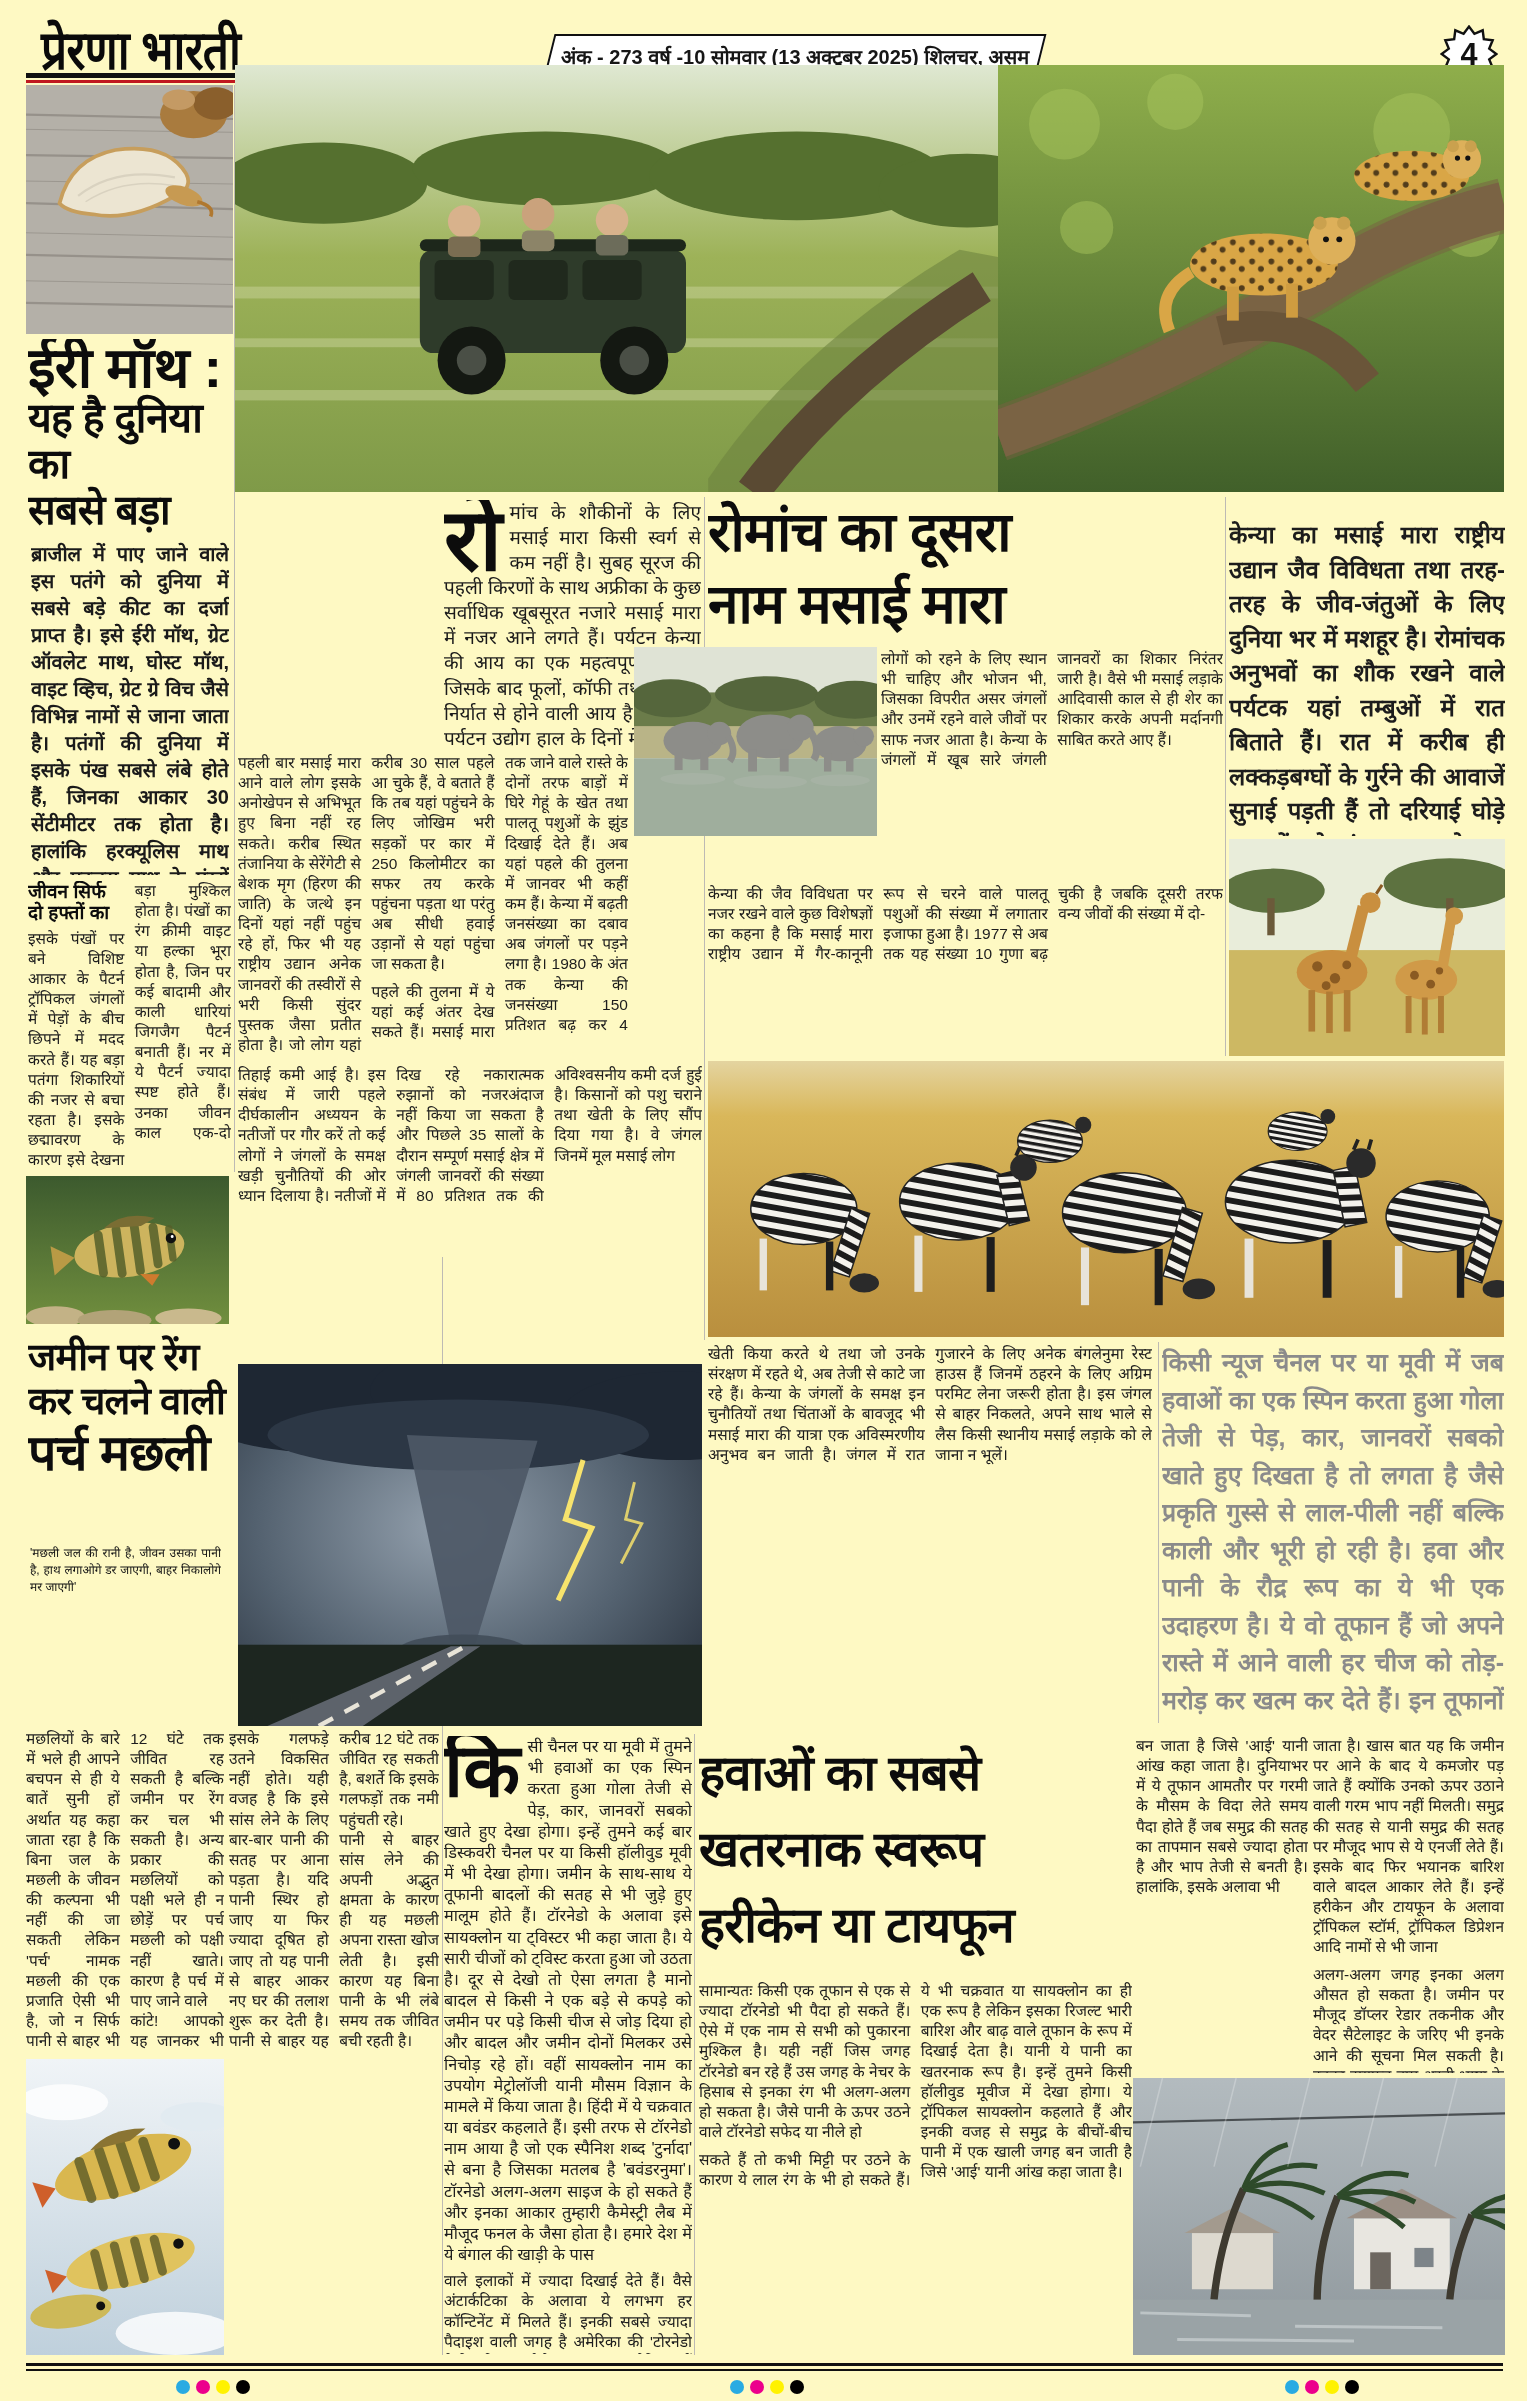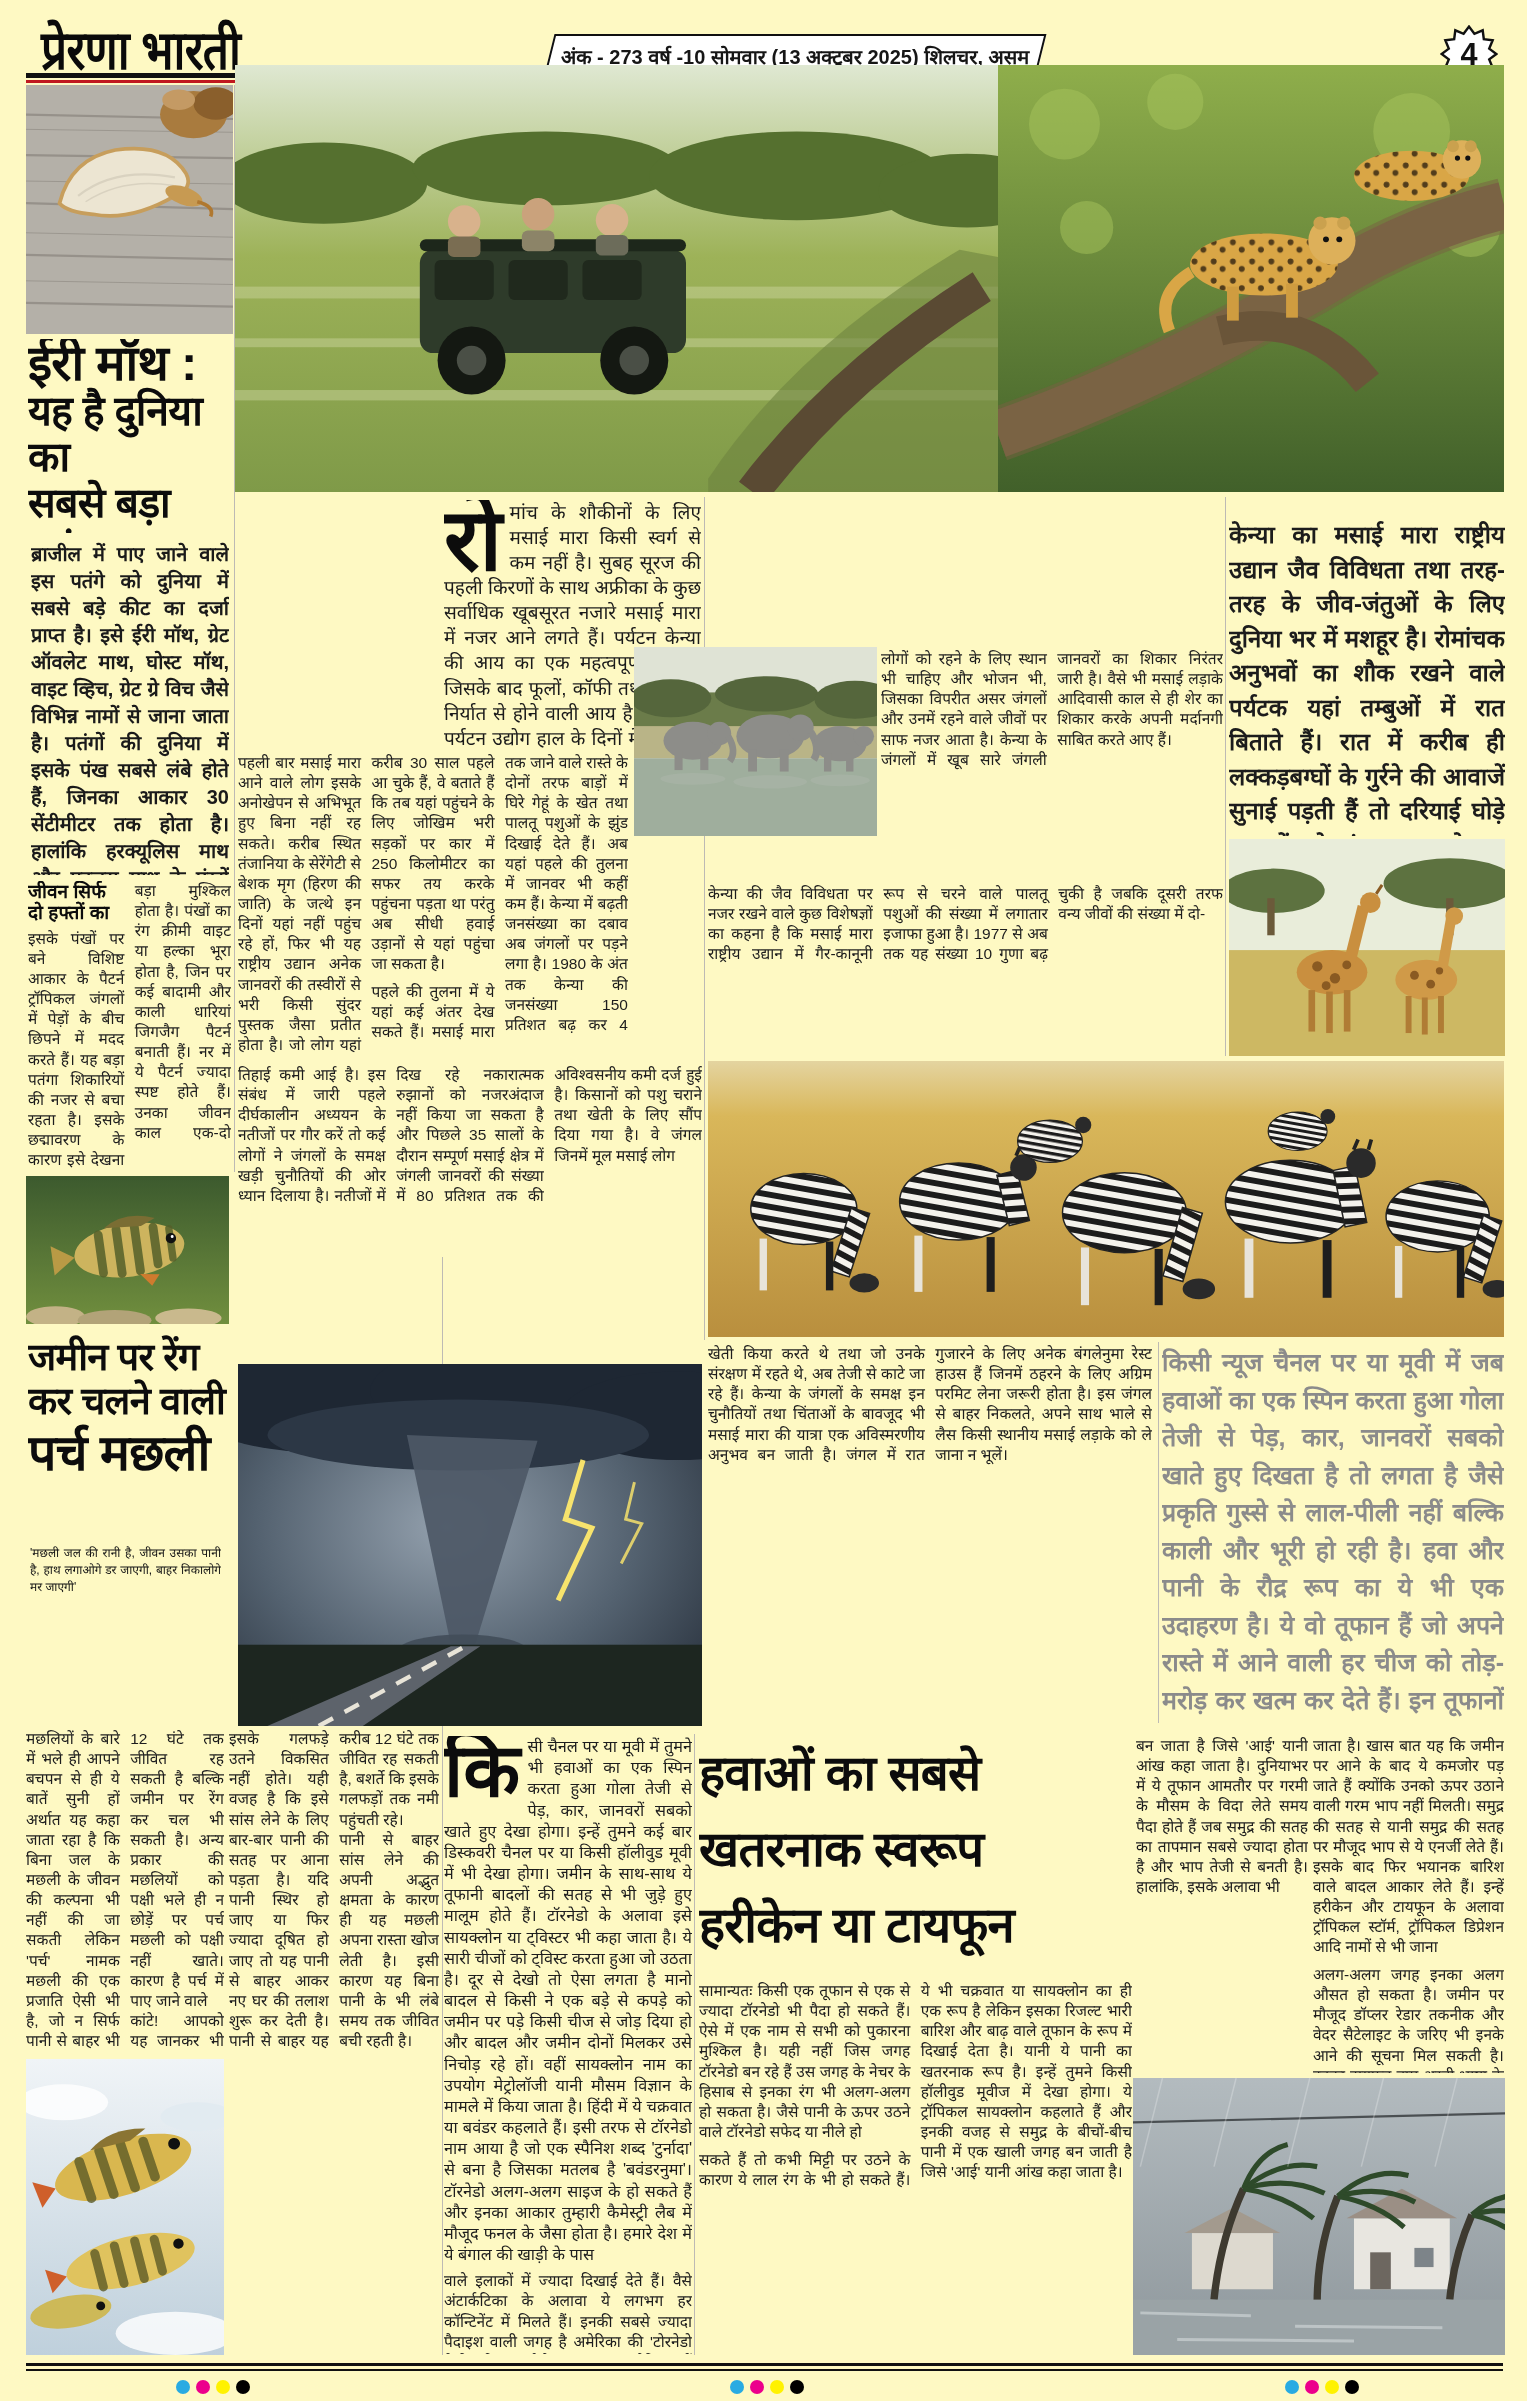--- a/index.html
+++ b/index.html
@@ -73,21 +73,21 @@
       <path d="M80 158 Q130 125 198 136" stroke="#d9d2c0" stroke-width="2" fill="none"></path>
       <ellipse cx="212" cy="150" rx="26" ry="12" fill="#c79a52" transform="rotate(20 212 150)"></ellipse>
       <path d="M230 158 q24 6 18 20" stroke="#b07830" stroke-width="5" fill="none"></path>
       <ellipse cx="225" cy="40" rx="45" ry="32" fill="#a97b3e"></ellipse>
       <ellipse cx="255" cy="25" rx="30" ry="22" fill="#8a5f2c"></ellipse>
       <ellipse cx="205" cy="20" rx="22" ry="14" fill="#c49a64"></ellipse>
     </svg>
   </div>
 
   <div class="abs clip" style="left:28px;top:339px;width:201px;height:194px;">
-    <div class="hl" style="font-size:49px;line-height:1.02;">ईरी मॉथ :</div>
+    <div class="hl" style="font-size:56px;line-height:1.02;">ईरी मॉथ :</div>
     <div class="hl" style="font-size:41px;line-height:1.12;">यह है दुनिया का</div>
     <div class="hl" style="font-size:41px;line-height:1.12;">सबसे बड़ा पतंगा</div>
   </div>
 
   <div class="abs clip just btb" style="left:31px;top:541px;width:198px;height:334px;">ब्राजील में पाए जाने वाले इस पतंगे को दुनिया में सबसे बड़े कीट का दर्जा प्राप्त है। इसे ईरी मॉथ, ग्रेट ऑवलेट माथ, घोस्ट मॉथ, वाइट व्हिच, ग्रेट ग्रे विच जैसे विभिन्न नामों से जाना जाता है। पतंगों की दुनिया में इसके पंख सबसे लंबे होते हैं, जिनका आकार 30 सेंटीमीटर तक होता है। हालांकि हरक्यूलिस माथ और एटलस माथ के पंखों का क्षेत्रफल ज्यादा होता है।</div>
 
   <div class="abs clip cols2" style="left:28px;top:881px;width:203px;height:290px;">
     <div class="subhead" style="margin-top:0;">जीवन सिर्फ दो हफ्तों का</div>
     <div class="bt just">इसके पंखों पर बने विशिष्ट आकार के पैटर्न ट्रॉपिकल जंगलों में पेड़ों के बीच छिपने में मदद करते हैं। यह बड़ा पतंगा शिकारियों की नजर से बचा रहता है। इसके छद्मावरण के कारण इसे देखना बड़ा मुश्किल होता है। पंखों का रंग क्रीमी वाइट या हल्का भूरा होता है, जिन पर कई बादामी और काली धारियां जिगजैग पैटर्न बनाती हैं। नर में ये पैटर्न ज्यादा स्पष्ट होते हैं। उनका जीवन काल एक-दो सप्ताह तक ही होता है।</div>
 
@@ -270,20 +270,24 @@
         <ellipse cx="560" cy="150" rx="78" ry="34" fill="url(#spots)" opacity=".85"></ellipse>
         <circle cx="628" cy="128" r="26" fill="#ddb05a"></circle>
         <circle cx="616" cy="110" r="8" fill="#caa14e"></circle>
           <circle cx="640" cy="110" r="8" fill="#caa14e"></circle>
         <circle cx="622" cy="126" r="3.5" fill="#111"></circle>
           <circle cx="636" cy="126" r="3.5" fill="#111"></circle>
       </g>
     </svg>
   </div>
 
+  <div class="abs clip" style="left:708px;top:497px;width:515px;height:149px;">
+    <div class="hl" style="font-size:55px;line-height:1.3;">रोमांच का दूसरा</div>
+    <div class="hl" style="font-size:55px;line-height:1.3;">नाम मसाई मारा</div>
+  </div>
 
   <div class="abs clip just" style="left:444px;top:500px;width:257px;height:250px;">
     <span class="dropcap" style="font-size:87px;">रो</span>
     <span class="btb" style="font-weight:400;font-size:19px;line-height:1.32;">मांच के शौकीनों के लिए मसाई मारा किसी स्वर्ग से कम नहीं है। सुबह सूरज की पहली किरणों के साथ अफ्रीका के कुछ सर्वाधिक खूबसूरत नजारे मसाई मारा में नजर आने लगते हैं। पर्यटन केन्या की आय का एक महत्वपूर्ण स्रोत है जिसके बाद फूलों, कॉफी तथा चाय के निर्यात से होने वाली आय है। केन्या में पर्यटन उद्योग हाल के दिनों में एक बार फिर अपने पैरों पर खड़ा होने लगा है, जब 2008 में केन्या में मची उथल-पुथल तथा खून-खराबे ने यहां सफारी पर्यटन को भारी नुक्सान पहुंचाया था।</span>
   </div>
 
   <div class="abs clip sidebar just" style="left:1229px;top:518px;width:276px;height:318px;">केन्या का मसाई मारा राष्ट्रीय उद्यान जैव विविधता तथा तरह-तरह के जीव-जंतुओं के लिए दुनिया भर में मशहूर है। रोमांचक अनुभवों का शौक रखने वाले पर्यटक यहां तम्बुओं में रात बिताते हैं। रात में करीब ही लक्कड़बग्घों के गुर्रने की आवाजें सुनाई पड़ती हैं तो दरियाई घोड़े तम्बुओं को सूंघ कर आगे बढ़ जाते हैं। कहीं न कहीं से रह-रह कर शेर की दहाड़ भी कानों में पड़ती रहती है। इस जंगल में हाथियों, जंगली भैंसों तथा चीतों की भी कोई कमी नहीं है।</div>
 
   <div class="abs photo clip" style="left:634px;top:647px;width:243px;height:189px;">
     <svg viewBox="0 0 330 258" preserveAspectRatio="none">

